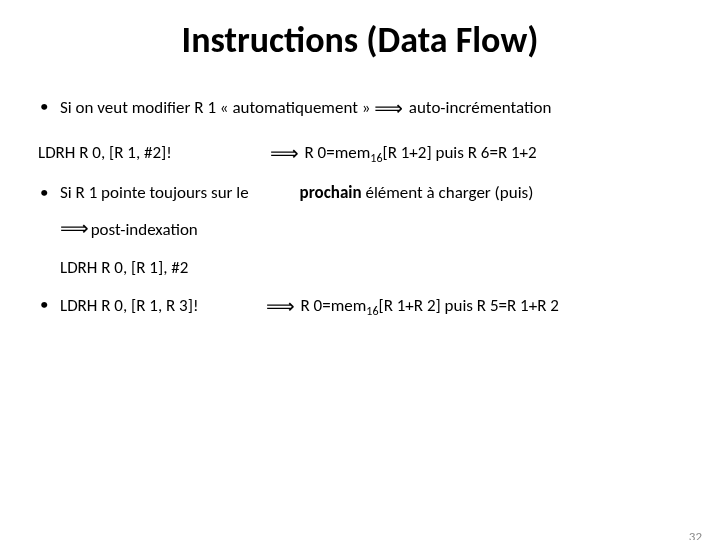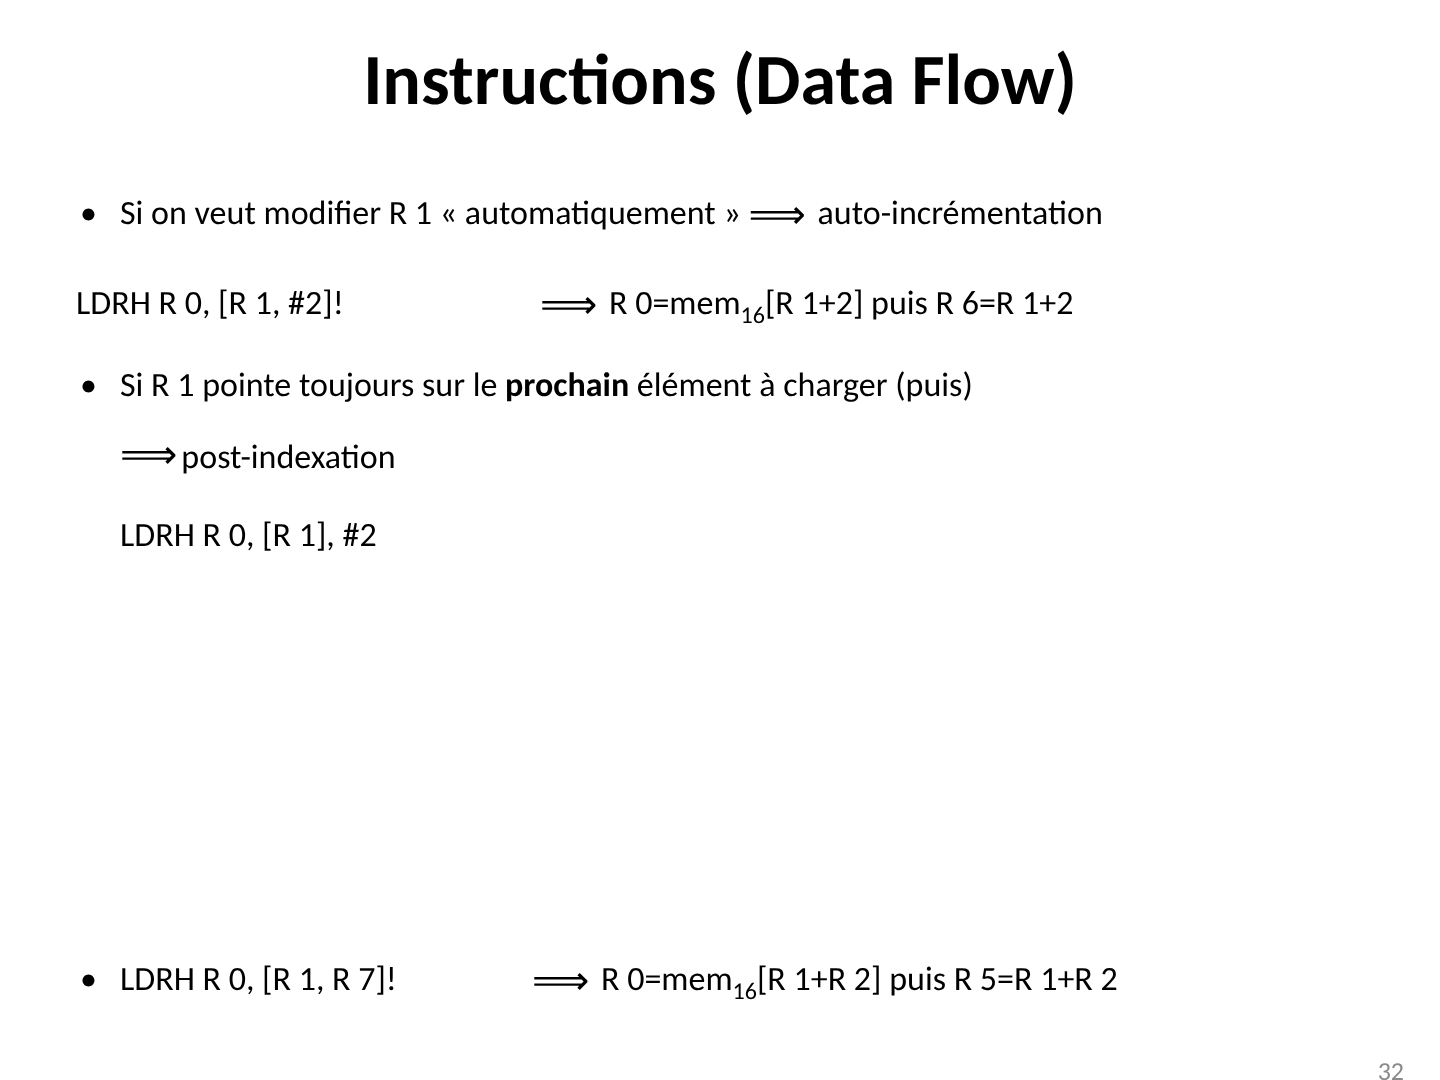--- a/index.html
+++ b/index.html
@@ -63,21 +63,21 @@
     white-space: nowrap;
   }
   .arrow {
     font-family: "Cambria Math", "STIXGeneral", serif;
     font-size: 20px;
     display: inline-block;
     vertical-align: -2px;
     margin-right: 2px;
   }
   .sub { font-size: 12px; vertical-align: sub; }
-  .bold-inline { font-weight: 700; }
+  .bold-inline { font-weight: 700; margin-left: 47px; }
   .pagenum {
     position: absolute;
     right: 18px;
     bottom: 14px;
     font-size: 13px;
     color: #8a8a8a;
   }
   .li2 { margin-top: 14px; }
   .spacer { height: 6px; }
 </style>
@@ -107,29 +107,29 @@
 
     <ul class="top">
       <li class="li2">
         <span>Si R 1 pointe toujours sur le </span><span class="bold-inline">prochain</span><span> élément à charger (puis)</span>
 
         <div class="row" style="padding-left:0; margin-top:12px;">
           <span class="arrow">⟹</span>
             <span> post-indexation</span>
         </div>
 
-        <div class="row" style="padding-left:0;flex-direction:column;">
+        <div class="row" style="padding-left:0;">
           <div class="col-code" style="width:206px; flex:0 0 206px;">LDRH R 0, [R 1], #2</div>
         </div>
       </li>
 
       <li class="li2">
 
         <div class="row" style="padding-left:0;">
-          <div class="col-code" style="width:206px; flex:0 0 206px;">LDRH R 0, [R 1, R 7]!</div>
+          <div class="col-code" style="width:206px; flex:0 0 206px;">LDRH R 0, [R 1, R 3]!</div>
           <div class="col-expl">
             <span class="arrow">⟹</span><span> R 0=mem</span><span class="sub">16</span><span>[R 1+R 2] puis R 5=R 1+R 2</span>
           </div>
         </div>
       </li>
 
     </ul>
   </div>
 
   <div class="pagenum">32</div>

